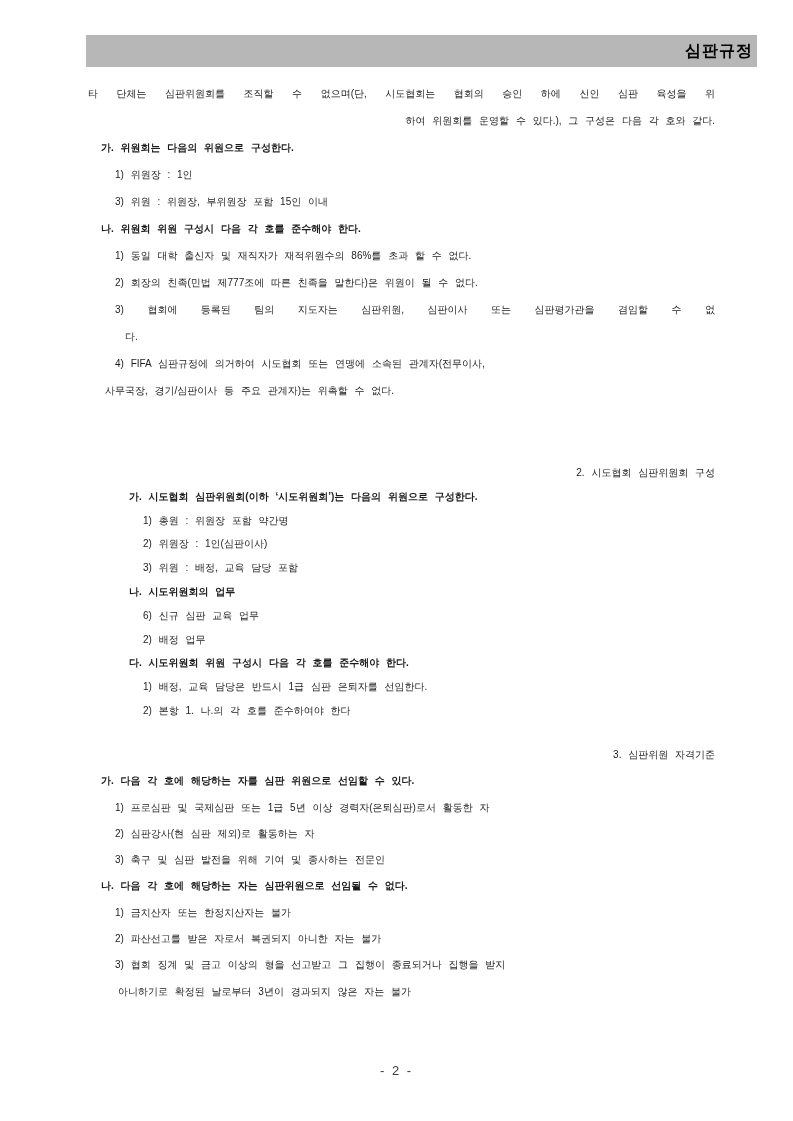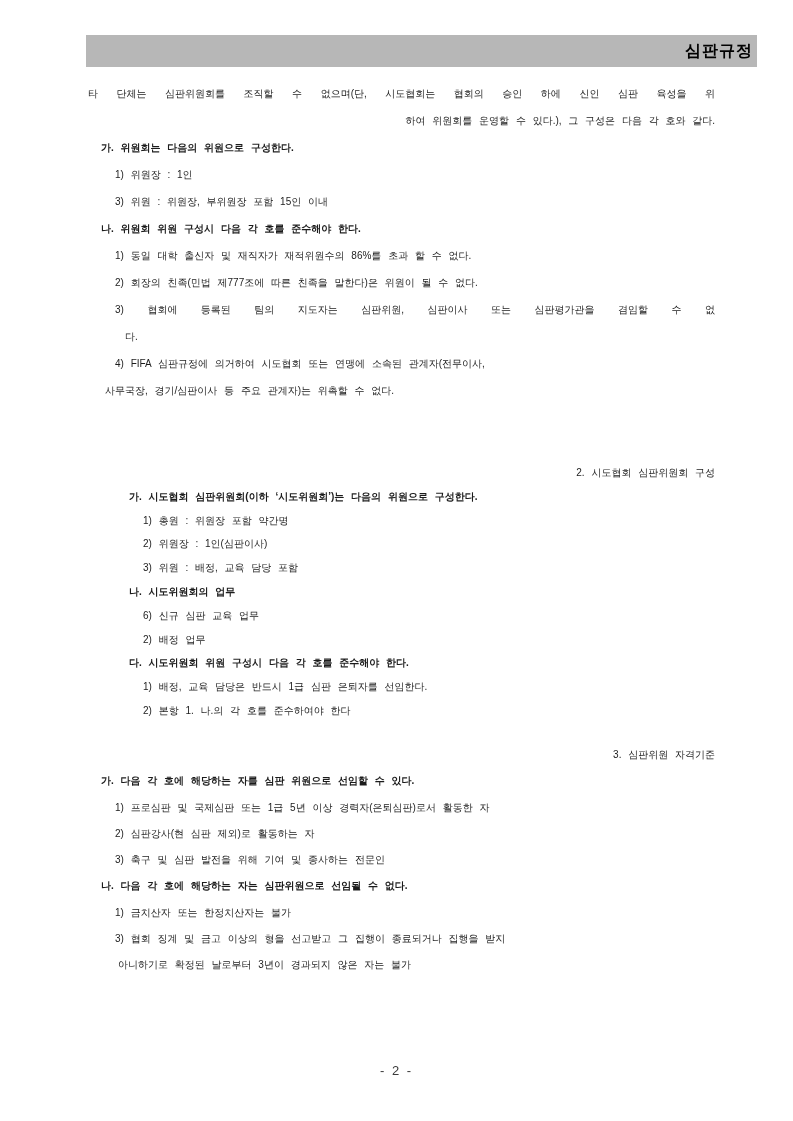--- a/index.html
+++ b/index.html
@@ -68,17 +68,18 @@
     <div class="line ind-2">2) 본항 1. 나.의 각 호를 준수하여야 한다</div>
   </div>
 <div id="block-2" class="text-block">
     <div class="line ind-0">3. 심판위원 자격기준</div>
     <div class="line ind-1">가. 다음 각 호에 해당하는 자를 심판 위원으로 선임할 수 있다.</div>
     <div class="line ind-2">1) 프로심판 및 국제심판 또는 1급 5년 이상 경력자(은퇴심판)로서 활동한 자</div>
     <div class="line ind-2">2) 심판강사(현 심판 제외)로 활동하는 자</div>
     <div class="line ind-2">3) 축구 및 심판 발전을 위해 기여 및 종사하는 전문인</div>
     <div class="line ind-1">나. 다음 각 호에 해당하는 자는 심판위원으로 선임될 수 없다.</div>
     <div class="line ind-2">1) 금치산자 또는 한정치산자는 불가</div>
+    <div class="line ind-2">2) 파산선고를 받은 자로서 복권되지 아니한 자는 불가</div>
     <div class="line ind-2">3) 협회 징계 및 금고 이상의 형을 선고받고 그 집행이 종료되거나 집행을 받지</div>
     <div class="line ind-c2">아니하기로 확정된 날로부터 3년이 경과되지 않은 자는 불가</div>
   </div>
 
 <div class="footer">- 2 -</div>
 
 </body></html>

